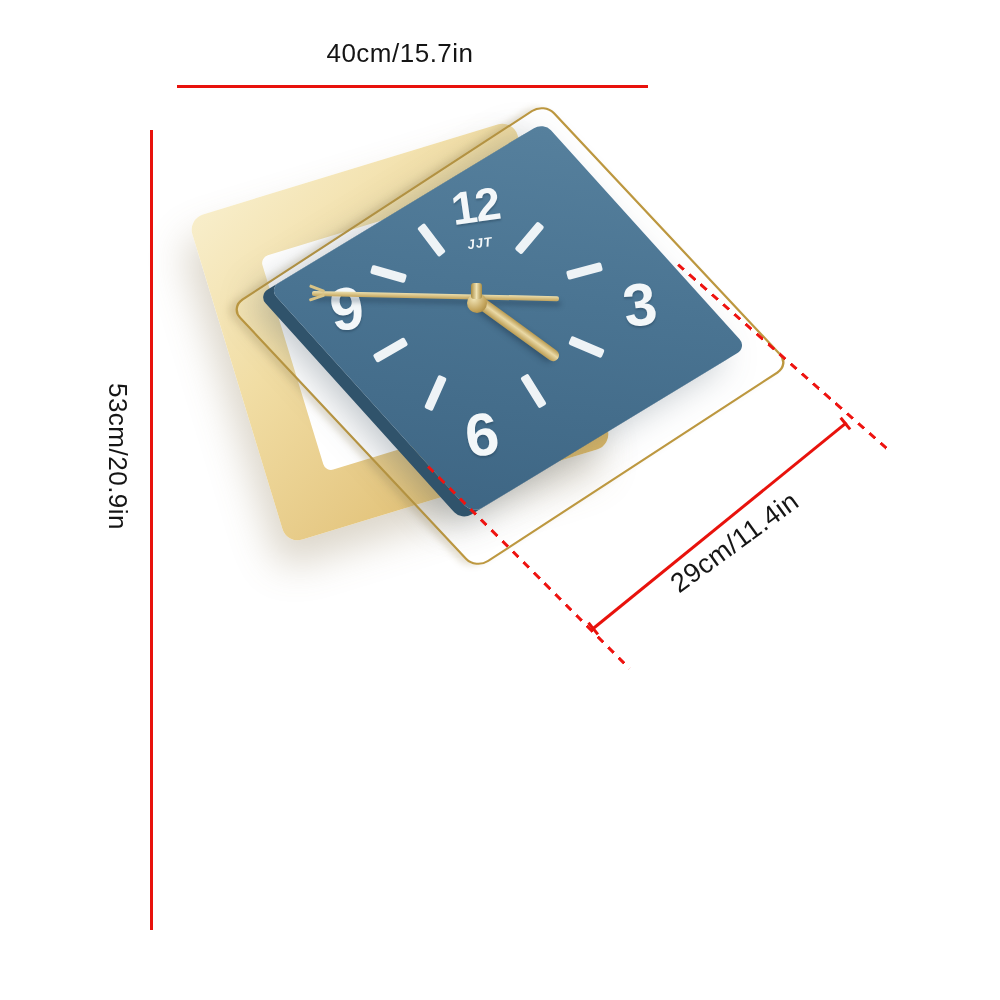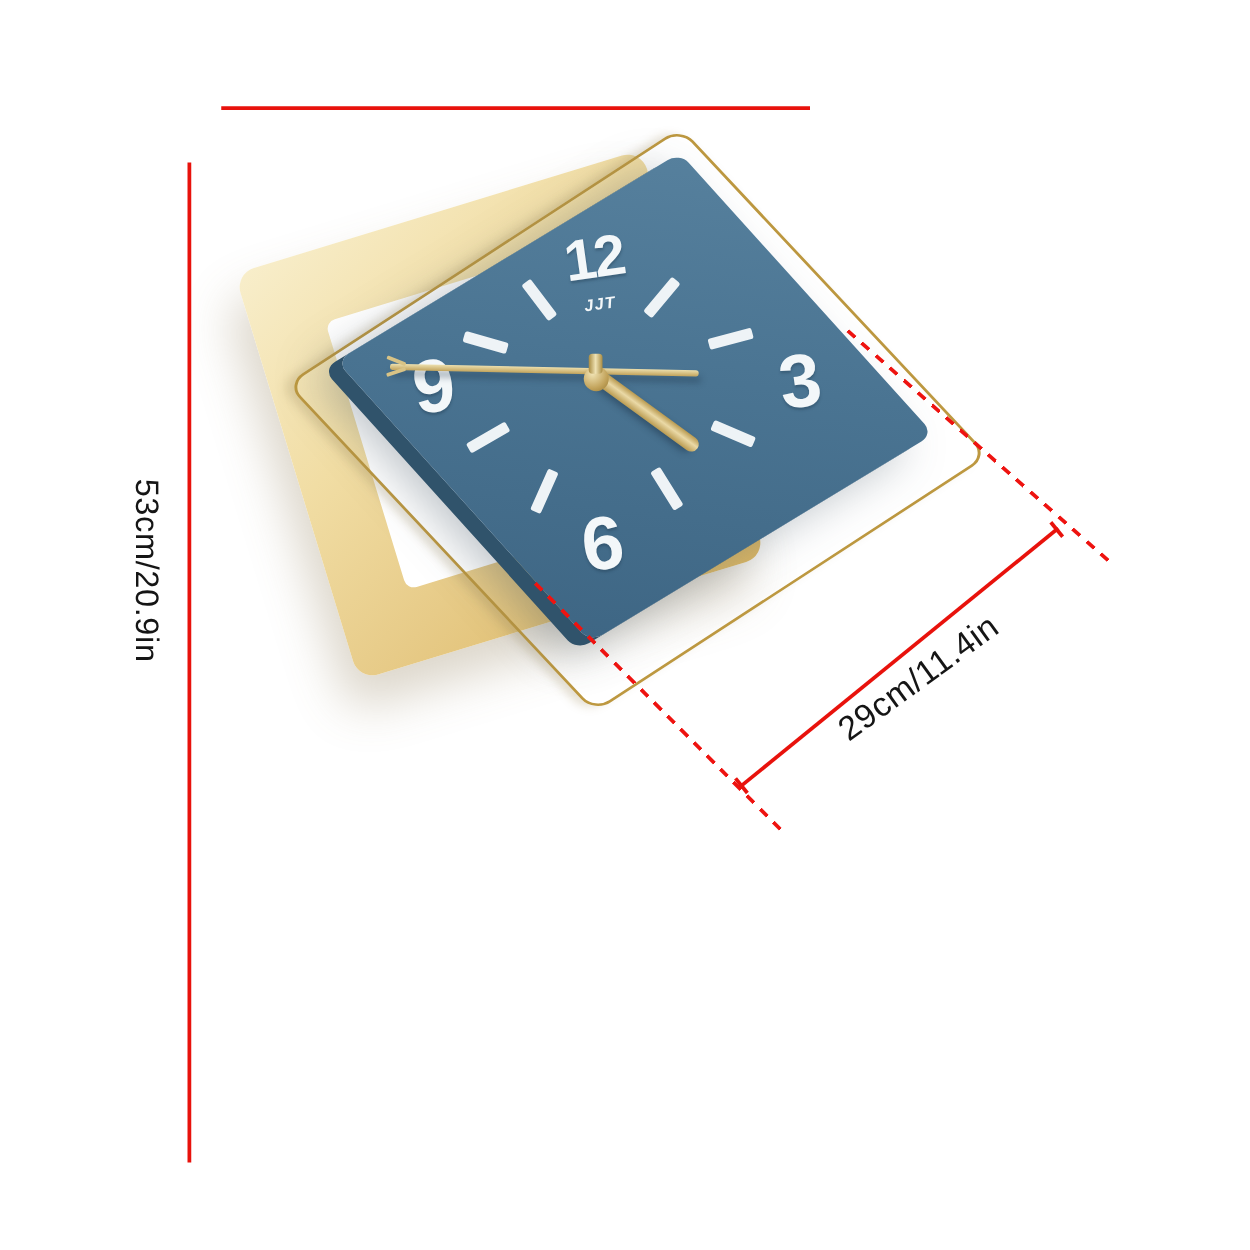--- a/index.html
+++ b/index.html
@@ -92,20 +92,21 @@
   #wire-over{position:absolute;left:452px;top:939px;width:71px;height:3px;background:#c59f4a;z-index:5;
     transform:rotate(-32deg);transform-origin:left center;border-radius:2px;}
   #pend-shadow{position:absolute;left:430px;top:944px;width:95px;height:18px;border-radius:50%;z-index:0;
     background:radial-gradient(ellipse at center,rgba(120,130,145,0.30),rgba(120,130,145,0) 70%);}
 </style>
 </head>
 <body>
 
 <div id="stage">
 
+  <div class="dim-label" id="top-label">40cm/15.7in</div>
   <div id="top-line"></div>
 
   <div class="dim-label" id="left-label">53cm/20.9in</div>
   <div id="left-line"></div>
 
   <div id="plate">
     <div id="plate-hole"></div>
   </div>
 
   <div id="wire-square"></div>

